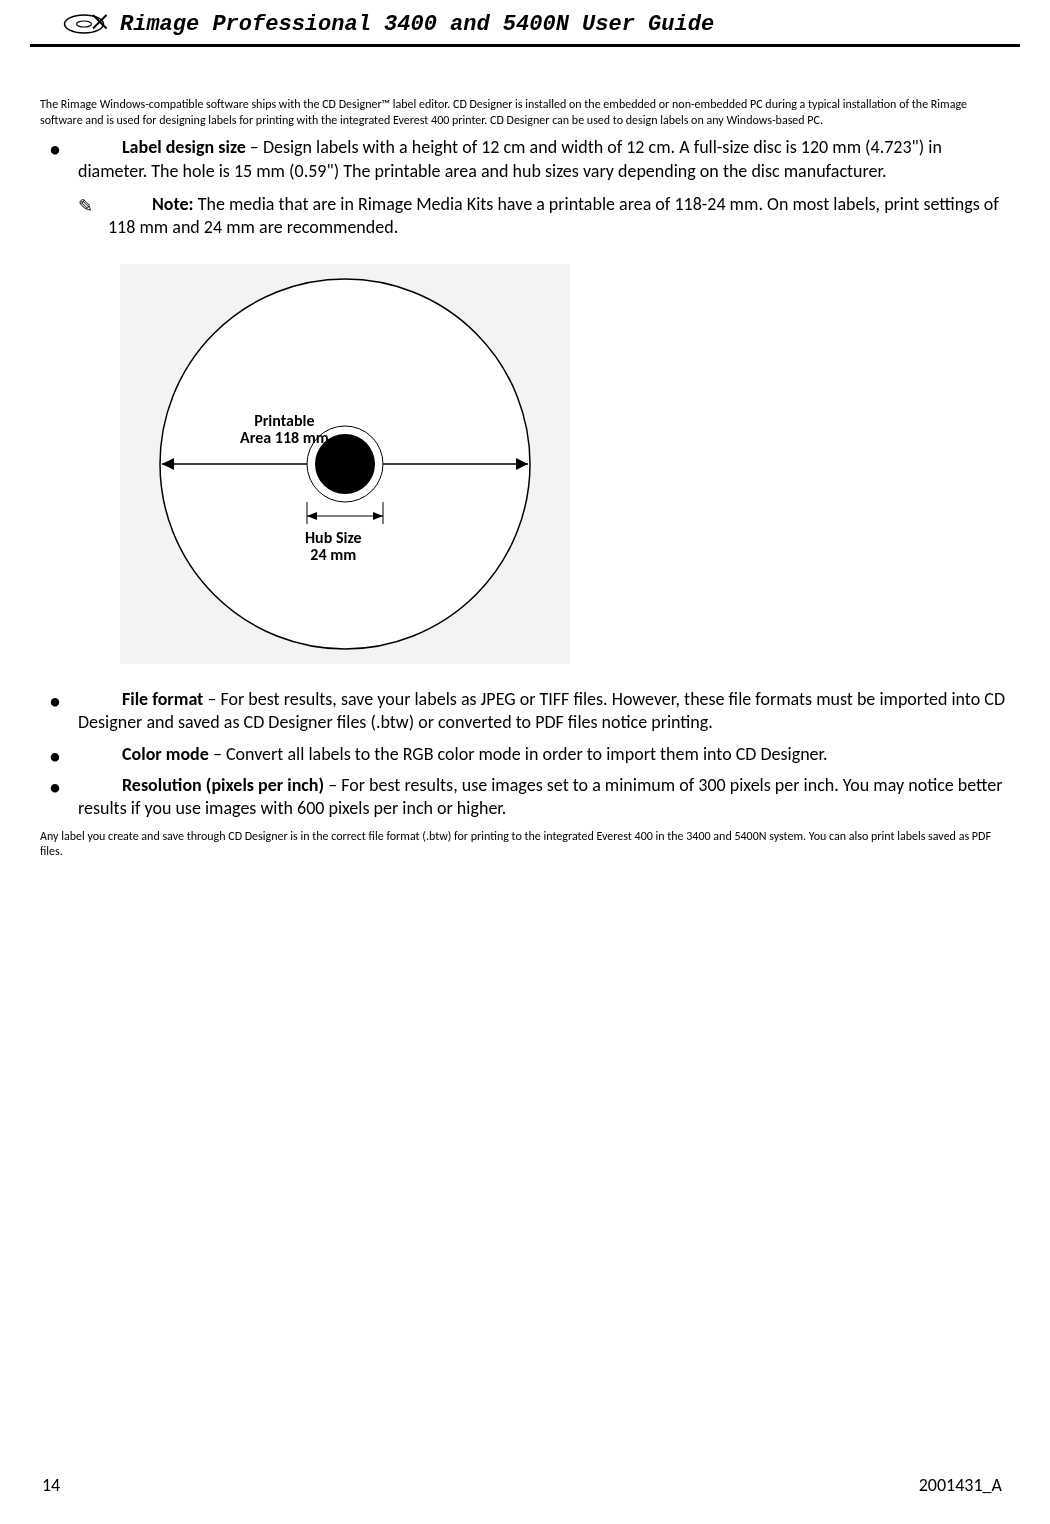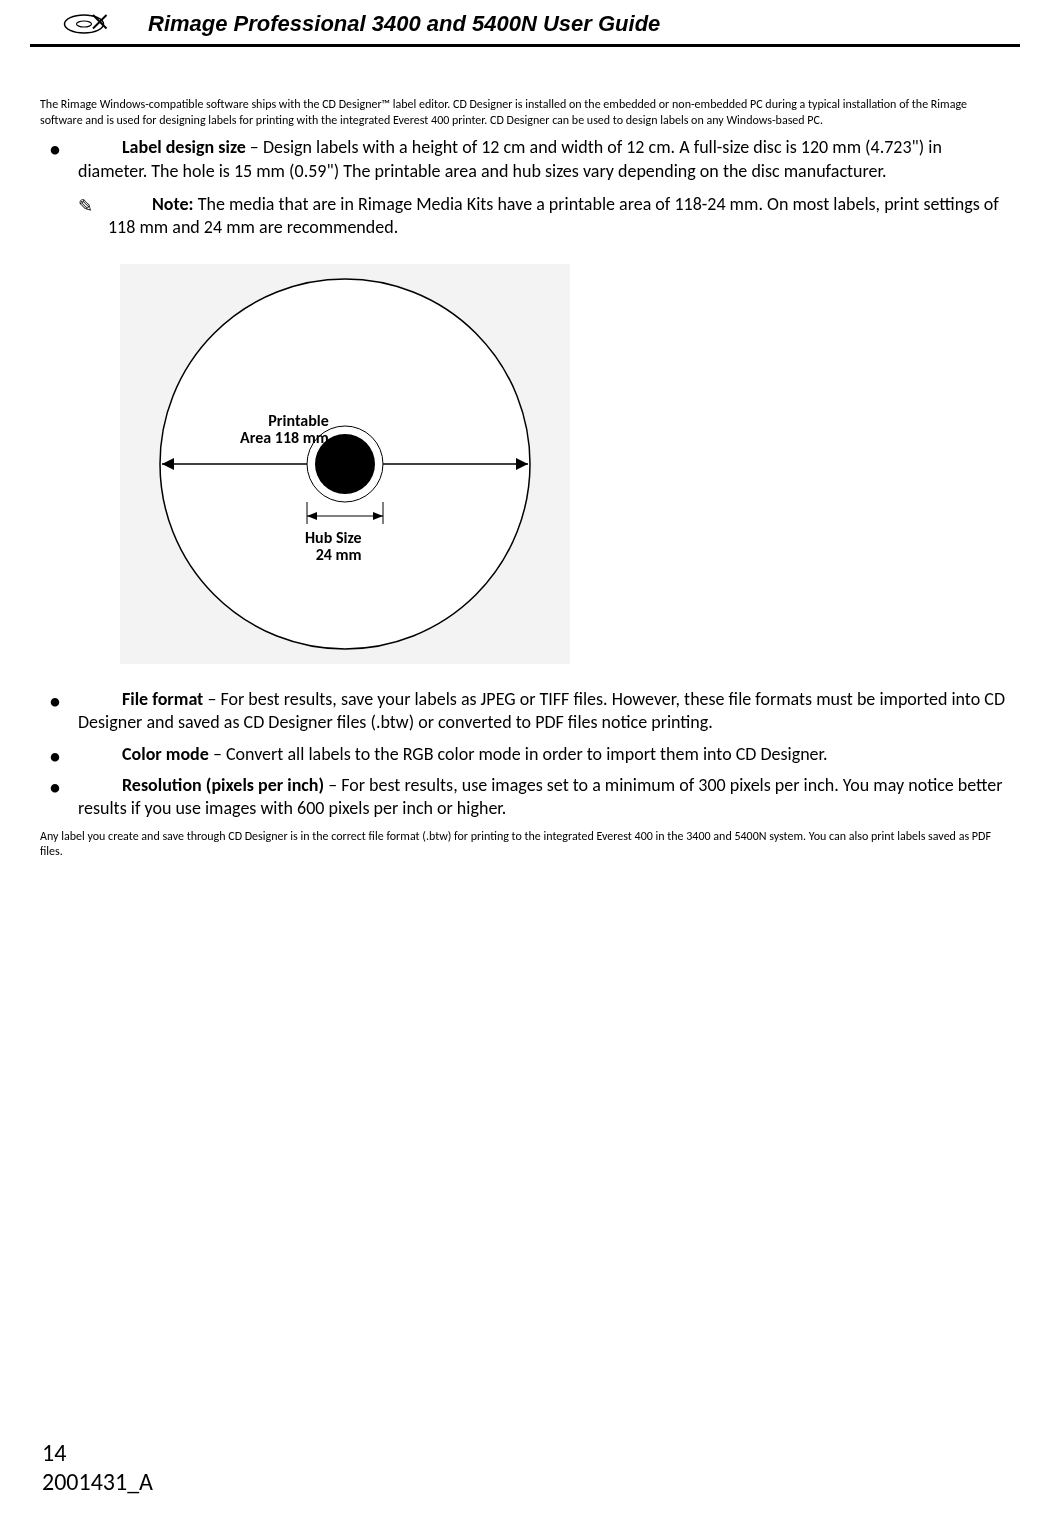--- a/index.html
+++ b/index.html
@@ -22,22 +22,21 @@
     .logo {
       width: 48px;
       height: 28px;
       margin-right: 12px;
       flex-shrink: 0;
     }
     .header-title {
       font-size: 22px;
       font-weight: bold;
       font-style: italic;
-      font-family: Liberation Sans, sans-serif;
-      margin-left: 28px;
+      font-family: Liberation Mono, monospace;
     }
     .content {
       padding: 50px 40px 0 40px;
     }
     h1.section {
       font-size: 28px;
       font-weight: bold;
       margin-bottom: 6px;
     }
     h1.section2 {
@@ -93,35 +92,34 @@
       display: flex;
       align-items: center;
       justify-content: center;
       position: relative;
     }
     .disc-labels {
       position: absolute;
       font-family: Calibri, Arial, sans-serif;
       font-weight: bold;
       font-size: 16px;
-      text-align: right;
+      text-align: center;
       line-height: 1.1;
     }
     .printable-label { top: 148px; left: 120px; }
     .hub-label { top: 265px; left: 185px; }
     .footer {
       position: absolute;
       bottom: 28px;
       left: 0;
       right: 0;
       display: flex;
       justify-content: space-between;
       padding: 0 48px 0 42px;
-      font-size: 24px;
-      flex-direction: column;
+      font-size: 18px;
     }
     .bold { font-weight: bold; margin-left: 44px; }
   </style>
 </head>
 <body>
 
 <div class="header">
   <span class="logo">
     <svg viewBox="0 0 64 36" width="48" height="28">
       <ellipse cx="32" cy="18" rx="26" ry="12" fill="none" stroke="#000" stroke-width="2"></ellipse>

